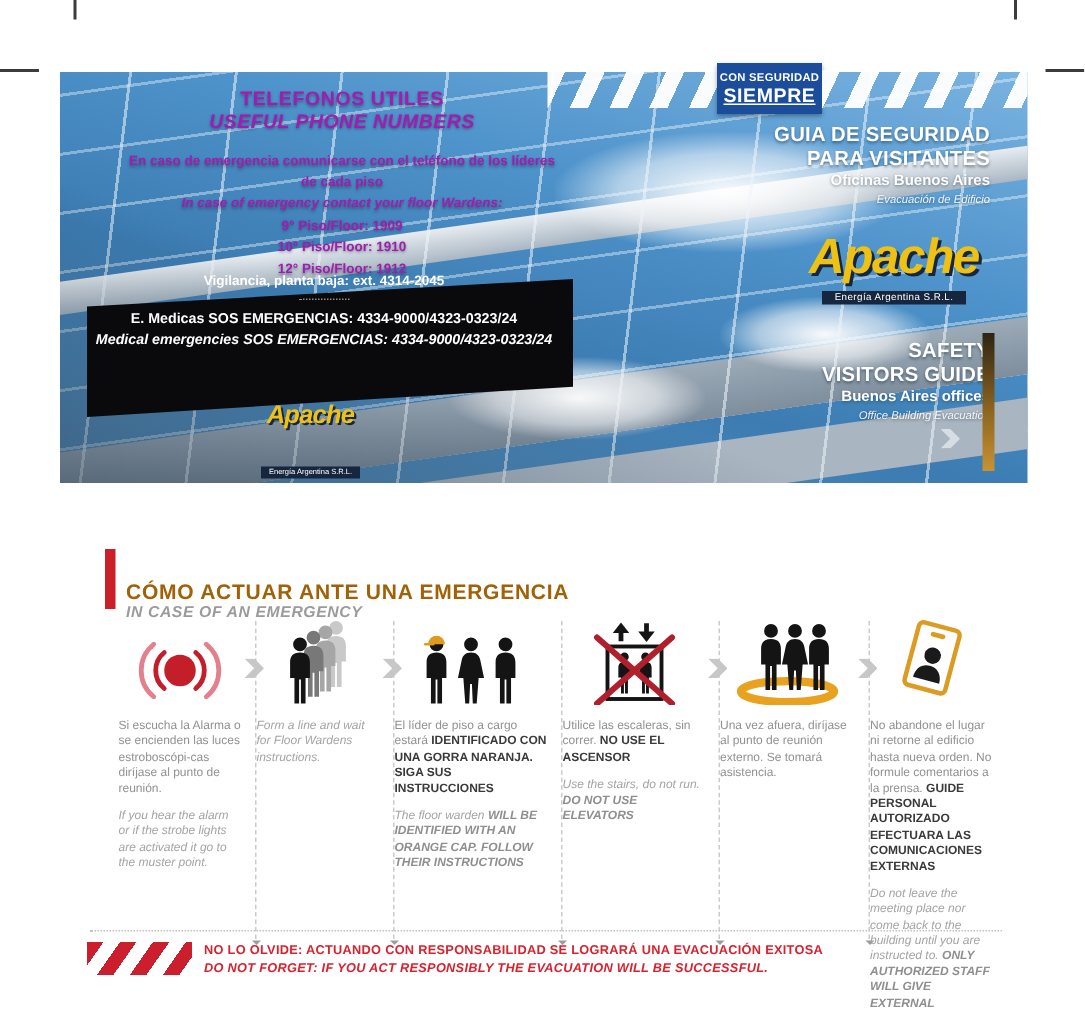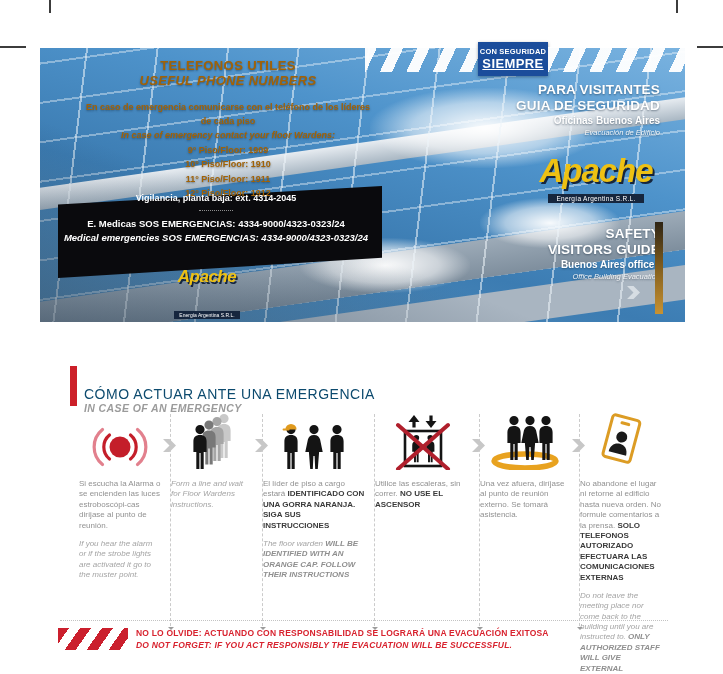--- a/index.html
+++ b/index.html
@@ -27,30 +27,30 @@
   .tape{position:absolute;left:325px;top:-6px;width:320px;height:34px;display:flex;align-items:center;}
   .tape-stripes{height:25px;background:repeating-linear-gradient(115deg,rgba(255,255,255,.96) 0 11px,rgba(255,255,255,0) 11px 24px);}
   .ts-left{width:113px;flex:none;}
   .ts-right{flex:1;}
   .tape-box{width:70px;height:34px;background:#1b4d9b;color:#fff;text-align:center;display:flex;
             flex-direction:column;justify-content:center;box-shadow:0 1px 3px rgba(0,0,0,.35);}
   .tape-box .t1{font-size:7.5px;font-weight:bold;letter-spacing:.2px;}
   .tape-box .t2{font-size:13px;font-weight:bold;letter-spacing:.4px;text-decoration:underline;}
 
   
-  .phones{position:absolute;left:16px;top:10px;width:344px;text-align:center;color:#a16207;
+  .phones{position:absolute;left:16px;top:10px;width:344px;text-align:center;color:#a21caf;
           text-shadow:0 1px 2px rgba(20,40,60,.5);}
   .ph-title-es{font-size:13px;font-weight:bold;letter-spacing:.4px;}
   .ph-title-en{font-size:13px;font-weight:bold;font-style:italic;letter-spacing:.3px;}
   .ph-intro-es{margin-top:13px;font-size:9px;font-weight:600;line-height:1.55;padding:0 28px;}
   .ph-intro-en{font-size:9px;font-weight:bold;font-style:italic;line-height:1.55;}
   .floor-line{font-size:9px;font-weight:bold;line-height:1.6;}
 
   
-  .recess-text{position:absolute;left:8px;top:144px;width:336px;text-align:center;color:#fff;}
+  .recess-text{position:absolute;left:8px;top:133px;width:336px;text-align:center;color:#fff;}
   .rt-es{font-size:9px;font-weight:bold;line-height:1.45;}
   .rt-en{font-size:9px;font-weight:bold;font-style:italic;line-height:1.45;}
   .rt-dots{width:34px;margin:5px auto 6px;border-top:1.5px dotted #8d8d8d;}
   .rt-med{font-size:9.5px;}
 
   
   .apache-big{position:absolute;right:26px;top:106px;width:126px;text-align:center;}
   .apache-big .brand-name{font-size:33px;font-weight:bold;font-style:italic;color:#eec113;line-height:1;
       text-shadow:2px 2px 0 #16263e;letter-spacing:-1px;}
   .apache-big .brand-sub{display:inline-block;background:#16263e;color:#fff;font-size:6.5px;
@@ -69,21 +69,21 @@
   .g-sub{font-size:10px;font-weight:bold;margin-top:2px;}
   .g-note{font-size:7.5px;font-style:italic;margin-top:2px;color:rgba(255,255,255,.92);}
 
   .edge-bar{position:absolute;right:22px;top:174px;width:8px;height:92px;
             background:linear-gradient(#2e2414,#8a6420 55%,#c89232);}
   .chev{position:absolute;right:45px;top:238px;width:13px;height:13px;background:rgba(222,228,233,.85);
         clip-path:polygon(0 0,50% 0,100% 50%,50% 100%,0 100%,50% 50%);}
 
   
   .accent-bar{position:absolute;left:70px;top:366px;width:7px;height:40px;background:#cc2029;}
-  .em-title{position:absolute;left:84px;top:386px;font-size:14px;font-weight:normal;color:#0c4a6e;letter-spacing:.5px;}
+  .em-title{position:absolute;left:84px;top:386px;font-size:14px;font-weight:bold;color:#a16207;letter-spacing:.5px;}
   .em-sub{position:absolute;left:84px;top:402px;font-size:10.5px;font-weight:bold;font-style:italic;color:#9b9b9b;letter-spacing:.4px;}
 
   .steps{position:absolute;left:78px;top:412px;width:592px;display:grid;
          grid-template-columns:92px 92px 112px 105px 100px 91px;}
   .step{padding:0 9px 10px 1px;}
   .icon-box{height:58px;display:flex;align-items:flex-end;justify-content:center;margin-bottom:9px;}
   .step p{margin:0;font-size:8px;line-height:1.3;}
   .step .es{color:#919191;}
   .step .es strong{color:#3a3a3a;}
   .step .en{margin-top:8px;color:#a4a4a4;font-style:italic;}
@@ -142,39 +142,38 @@
       <div class="tape-stripes ts-right"></div>
     </div>
 
     <div class="phones">
       <div class="ph-title-es">TELEFONOS UTILES</div>
       <div class="ph-title-en">USEFUL PHONE NUMBERS</div>
       <div class="ph-intro-es">En caso de emergencia comunicarse con el teléfono de los líderes de cada piso</div>
       <div class="ph-intro-en">In case of emergency contact your floor Wardens:</div>
       <div class="floor-line">9° Piso/Floor: 1909</div>
       <div class="floor-line">10° Piso/Floor: 1910</div>
-      <div class="floor-line">11° Piso/Floor: 1911</div>
       <div class="floor-line">12° Piso/Floor: 1912</div>
     </div>
 
     <div class="recess-text">
       <div class="rt-es">Vigilancia, planta baja: ext. 4314-2045</div>
       <div class="rt-dots"></div>
       <div class="rt-es rt-med">E. Medicas SOS EMERGENCIAS: 4334-9000/4323-0323/24</div>
       <div class="rt-en rt-med">Medical emergencies SOS EMERGENCIAS: 4334-9000/4323-0323/24</div>
     </div>
 
     <div class="apache-small">
       <div class="brand-name">Apache</div><br>
       <span class="brand-sub">Energía Argentina S.R.L.</span>
     </div>
 
     <div class="guide guide-es">
+      <div class="g-big">GUIA DE SEGURIDAD</div>
       <div class="g-big">PARA VISITANTES</div>
-      <div class="g-big">GUIA DE SEGURIDAD</div>
       <div class="g-sub">Oficinas Buenos Aires</div>
       <div class="g-note">Evacuación de Edificio</div>
     </div>
 
     <div class="apache-big">
       <div class="brand-name">Apache</div>
       <span class="brand-sub">Energía Argentina S.R.L.</span>
     </div>
 
     <div class="guide guide-en">
@@ -242,20 +241,21 @@
           <path d="M37 16l-5.5-7h11z" fill="#141414"></path>
           <rect x="35.4" y="3.5" width="3.2" height="6" fill="#141414"></rect>
           <rect x="11" y="19" width="36" height="35" fill="none" stroke="#141414" stroke-width="2.6"></rect>
           <use href="#pm" transform="translate(15.5,23) scale(0.62)" fill="#141414"></use>
           <use href="#pm" transform="translate(29.5,23) scale(0.62)" fill="#141414"></use>
           <line x1="4" y1="13" x2="54" y2="57" stroke="#b01f2c" stroke-width="4" stroke-linecap="round"></line>
           <line x1="54" y1="13" x2="4" y2="57" stroke="#b01f2c" stroke-width="4" stroke-linecap="round"></line>
         </svg>
       </div>
       <p class="es"><span>Utilice las escaleras, sin correr.</span> <strong>NO USE EL ASCENSOR</strong></p>
+      <p class="en"><span>Use the stairs, do not run.</span> <strong>DO NOT USE ELEVATORS</strong></p>
     </div>
 
     <div class="step">
       <div class="icon-box">
         <svg width="72" height="56" viewBox="0 0 72 56">
           <ellipse cx="36" cy="47" rx="31" ry="7" fill="none" stroke="#e8a21f" stroke-width="5.5"></ellipse>
           <use href="#pm" transform="translate(14,2)" fill="#141414"></use>
           <use href="#pf" transform="translate(30,2)" fill="#141414"></use>
           <use href="#pm" transform="translate(46,2)" fill="#141414"></use>
         </svg>
@@ -267,21 +267,21 @@
       <div class="icon-box">
         <svg width="56" height="60" viewBox="0 0 56 60">
           <g transform="rotate(15 28 30)">
             <rect x="14" y="7" width="28" height="43" rx="3" fill="#ffffff" stroke="#dc9c24" stroke-width="3"></rect>
             <rect x="23" y="11.5" width="10" height="3.2" rx="1.6" fill="#dc9c24"></rect>
             <circle cx="28" cy="27" r="5.5" fill="#1a1a1a"></circle>
             <path d="M19 44c0-6.5 4-10 9-10s9 3.5 9 10z" fill="#1a1a1a"></path>
           </g>
         </svg>
       </div>
-      <p class="es"><span>No abandone el lugar ni retorne al edificio hasta nueva orden. No formule comentarios a la prensa.</span> <strong>SOLO TELEFONOS AUTORIZADO EFECTUARA LAS COMUNICACIONES EXTERNAS</strong></p>
+      <p class="es"><span>No abandone el lugar ni retorne al edificio hasta nueva orden. No formule comentarios a la prensa.</span> <strong>GUIDE PERSONAL AUTORIZADO EFECTUARA LAS COMUNICACIONES EXTERNAS</strong></p>
       <p class="en"><span>Do not leave the meeting place nor come back to the building until you are instructed to.</span> <strong>ONLY AUTHORIZED STAFF WILL GIVE EXTERNAL COMMUNICATIONS</strong></p>
     </div>
 
     <div class="divider" style="left:92px;"></div>
     <div class="divider" style="left:184px;"></div>
     <div class="divider" style="left:296px;"></div>
     <div class="divider" style="left:401px;"></div>
     <div class="divider" style="left:501px;"></div>
 
     <div class="flow-arrow" style="left:85px;"></div>

